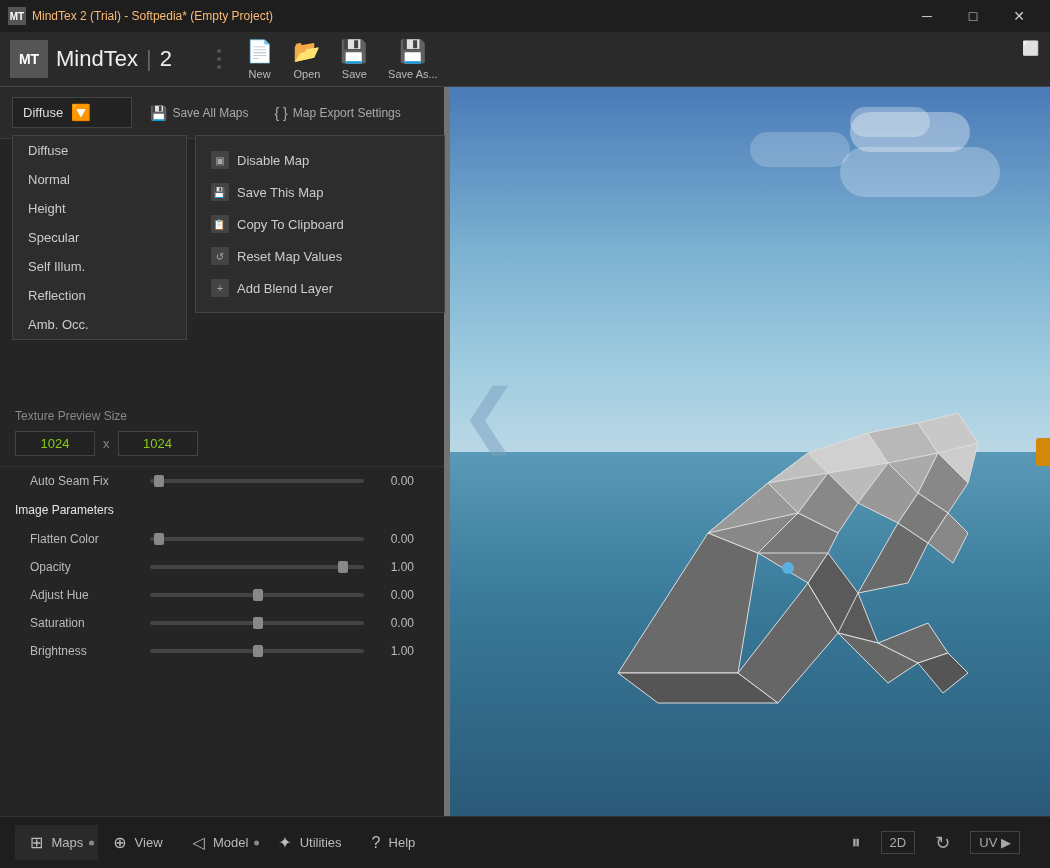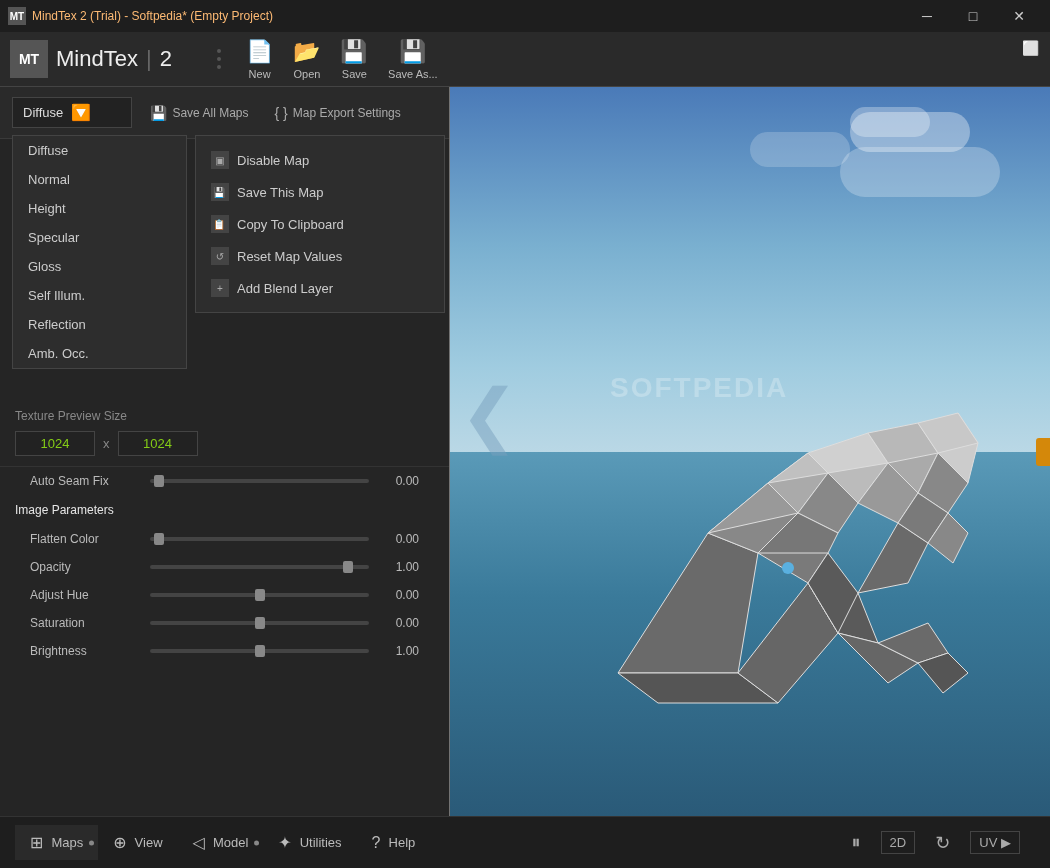--- a/index.html
+++ b/index.html
@@ -143,21 +143,21 @@
       width: 100%;
       height: calc(868px - 32px - 55px - 52px);
       position: relative;
     }
 
     
     #left-panel {
       width: 450px;
       min-width: 450px;
       background: #252525;
-      border-right: 1px solid #737373;
+      border-right: 6px solid #737373;
       display: flex;
       flex-direction: column;
       position: relative;
       z-index: 50;
     }
 
     
     .map-selector-row {
       display: flex;
       align-items: center;
@@ -491,21 +491,20 @@
         <span class="map-action-icon">{ }</span>
         <span>Map Export Settings</span>
       </div>
     </div>
 
     <div id="dropdown-menu">
       <div class="dropdown-item">Diffuse</div>
       <div class="dropdown-item">Normal</div>
       <div class="dropdown-item">Height</div>
       <div class="dropdown-item">Specular</div>
-      <div class="dropdown-item">Gloss</div>
       <div class="dropdown-item">Self Illum.</div>
       <div class="dropdown-item">Reflection</div>
       <div class="dropdown-item">Amb. Occ.</div>
     </div>
 
     <div id="right-dropdown">
       <div class="right-dropdown-item">
         <div class="item-icon">▣</div>
         <span>Disable Map</span>
       </div>
@@ -591,21 +590,20 @@
   <div id="viewport">
     <div class="sky-gradient"></div>
 
     <div style="position:absolute;top:25px;right:80px;width:120px;height:40px;background:rgba(255,255,255,0.35);border-radius:30px;"></div>
     <div style="position:absolute;top:20px;right:120px;width:80px;height:30px;background:rgba(255,255,255,0.3);border-radius:25px;"></div>
     <div style="position:absolute;top:60px;right:50px;width:160px;height:50px;background:rgba(255,255,255,0.25);border-radius:35px;"></div>
     <div style="position:absolute;top:45px;right:200px;width:100px;height:35px;background:rgba(255,255,255,0.2);border-radius:28px;"></div>
 
     <div class="ground"></div>
 
-    <div class="watermark">SOFTPEDIA</div>
 
     <div class="model-container">
       <svg class="model-svg" viewBox="0 0 480 380">
 
         <polygon points="60,320 150,180 200,200 180,320" fill="#6a6a6a" stroke="#ddd" stroke-width="1"></polygon>
         <polygon points="150,180 200,200 240,160 210,130" fill="#888" stroke="#ddd" stroke-width="1"></polygon>
         <polygon points="200,200 240,160 270,200 250,230" fill="#7a7a7a" stroke="#ddd" stroke-width="1"></polygon>
         <polygon points="150,180 210,130 240,160" fill="#999" stroke="#ddd" stroke-width="1"></polygon>
         <polygon points="210,130 240,160 270,120 250,100" fill="#aaa" stroke="#ddd" stroke-width="1"></polygon>
         <polygon points="240,160 270,120 300,150 280,180" fill="#888" stroke="#ddd" stroke-width="1"></polygon>

